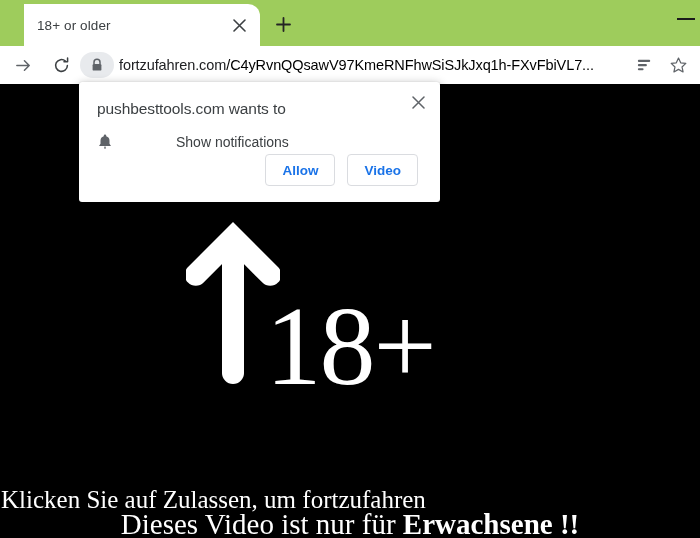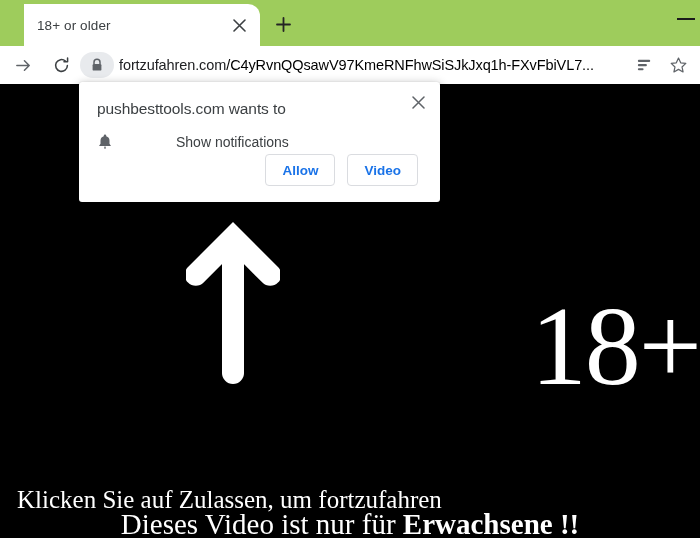--- a/index.html
+++ b/index.html
@@ -135,21 +135,21 @@
     position: absolute;
     left: 0; top: 84px;
     width: 700px; height: 454px;
     background: #000000;
     overflow: hidden;
   }
   .bigtext {
     position: absolute;
     left: 0; top: 206px;
     width: 700px;
-    text-align: right;
+    text-align: center;
     font-family: "Liberation Serif", serif;
     font-size: 112px;
     line-height: 1;
     color: #ffffff;
     font-weight: 400;
     letter-spacing: -2px;
   }
   .arrow {
     position: absolute;
     left: 186px; top: 138px;
@@ -158,21 +158,21 @@
   .arrow svg { display: block; }
 
   .caption-line1 {
     position: absolute;
     left: 0px; top: 402px;
     width: 700px;
     font-family: "Liberation Serif", serif;
     font-size: 25px;
     color: #ffffff;
     white-space: nowrap;
-    padding-left: 17px;
+    padding-left: 1px;
     box-sizing: border-box;
   }
   .caption-line2 {
     position: absolute;
     left: 0; top: 424px;
     width: 700px;
     text-align: center;
     font-family: "Liberation Serif", serif;
     font-size: 29px;
     color: #ffffff;

